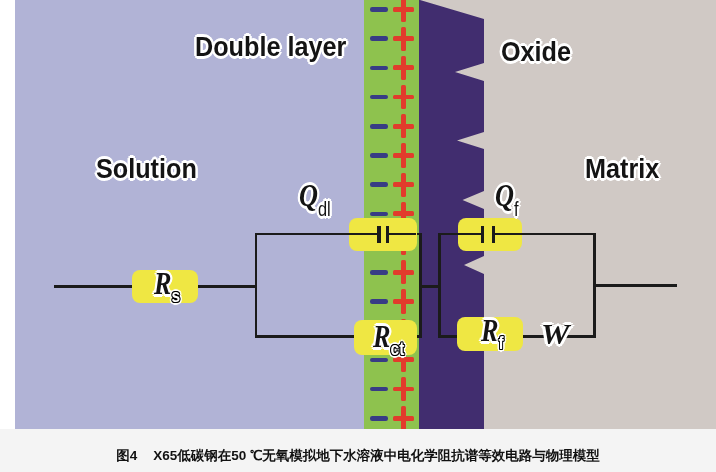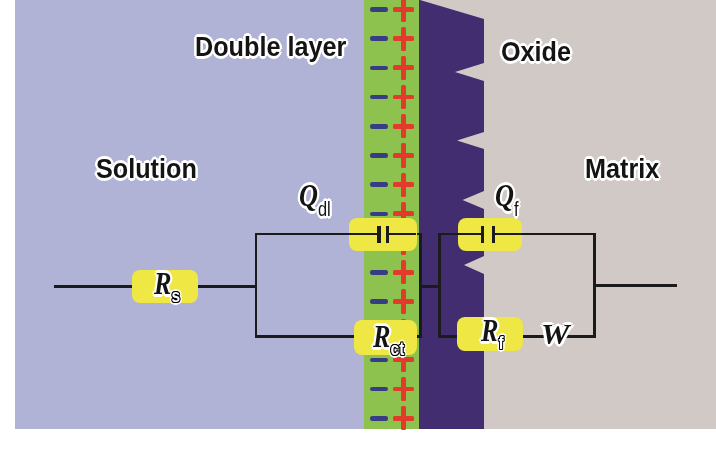--- a/index.html
+++ b/index.html
@@ -221,13 +221,16 @@
     <div class="lbl" id="lbl-matrix">Matrix</div>
 
     <div class="sym" id="sym-qdl"><span>Q</span><span class="sub">dl</span></div>
     <div class="sym" id="sym-qf"><span>Q</span><span class="sub">f</span></div>
     <div class="sym" id="sym-rs"><span>R</span><span class="sub wsub">s</span></div>
     <div class="sym" id="sym-rct"><span>R</span><span class="sub wsub">ct</span></div>
     <div class="sym" id="sym-rf"><span>R</span><span class="sub wsub">f</span></div>
     <div class="sym" id="sym-w"><span>W</span></div>
   </div>
 
+  <div id="caption-bar">
+    <div id="caption"><span class="cap-prefix">图4</span><span>X65低碳钢在50 ℃无氧模拟地下水溶液中电化学阻抗谱等效电路与物理模型</span></div>
+  </div>
 </div>
 
 </body></html>

